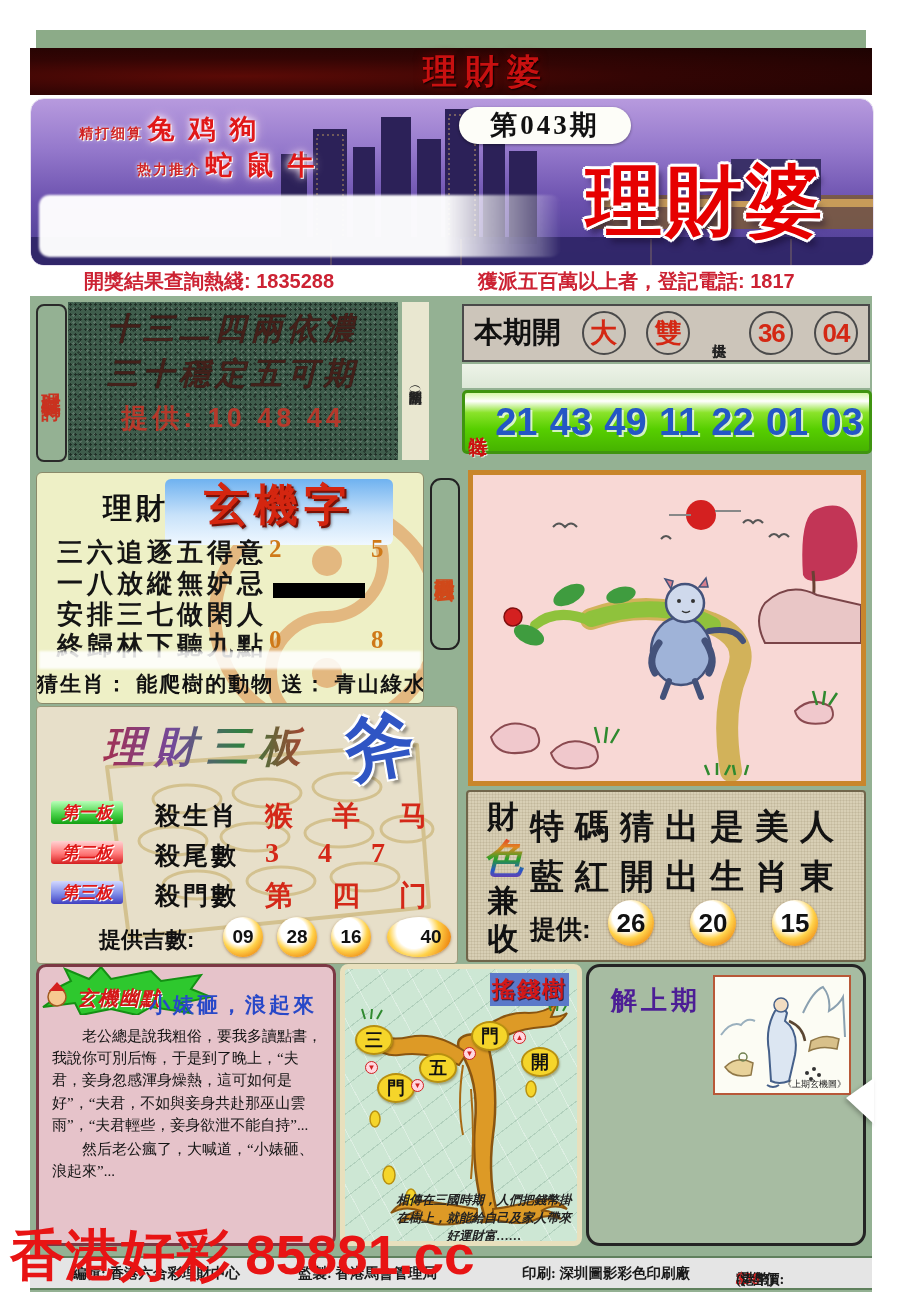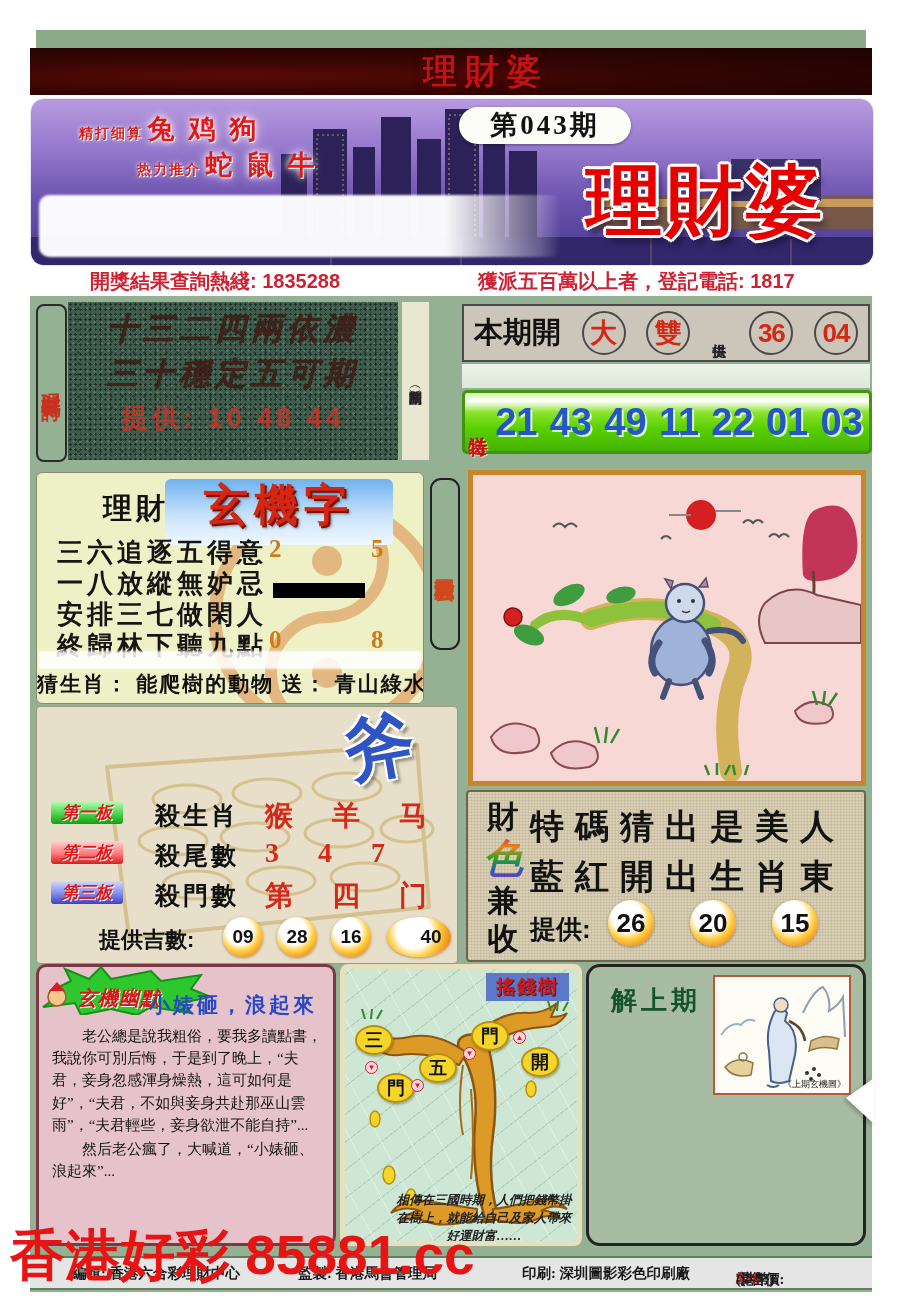--- a/index.html
+++ b/index.html
@@ -37,21 +37,21 @@
     letter-spacing:4px;color:#e60000;white-space:nowrap;
     text-shadow:-3px 0 0 #fff,3px 0 0 #fff,0 -3px 0 #fff,0 3px 0 #fff,
       -2px -2px 0 #fff,2px 2px 0 #fff,-2px 2px 0 #fff,2px -2px 0 #fff,
       5px 7px 6px rgba(20,10,40,.55);}
   .censor-box{left:8px;top:96px;width:522px;height:62px;border-radius:10px;
     background:linear-gradient(90deg,rgba(255,255,255,.97) 78%,rgba(255,255,255,.25) 96%,rgba(255,255,255,0));
     filter:blur(1px);}
 
   
   .hotline{top:268px;height:28px;font-weight:bold;font-size:20px;color:#cc2233;white-space:nowrap;}
-  .hotline.left{left:90px;}
+  .hotline.left{left:84px;}
   .hotline.right{left:478px;}
 
   
   .main{left:30px;top:296px;width:842px;height:996px;background:#94b193;}
 
   
   .poem-side{left:36px;top:304px;width:27px;height:154px;border:2px solid #2a2a2a;border-radius:8px;
     writing-mode:vertical-rl;text-orientation:upright;text-align:center;
     font-weight:bold;font-size:19px;color:#c93220;letter-spacing:2px;line-height:27px;}
   .poem-scratch{left:68px;top:302px;width:330px;height:158px;background-color:#3f5d4c;
@@ -186,38 +186,38 @@
   .humor-body{position:absolute;left:13px;top:58px;width:272px;
     font-family:"Liberation Serif","DejaVu Serif",serif;font-size:15px;color:#141414;
     line-height:1.48;}
   .humor-body p{margin:0 0 2px 0;text-indent:2em;}
 
   
   .tree-box{left:340px;top:964px;width:242px;height:282px;box-sizing:border-box;
     border:5px solid #e8e0bd;border-radius:8px;background-color:#cde7d4;
     background-image:repeating-linear-gradient(62deg,rgba(255,255,255,.35) 0 1px,transparent 1px 26px),
       repeating-linear-gradient(-38deg,rgba(150,185,165,.5) 0 1px,transparent 1px 22px);overflow:hidden;}
-  .tree-title{position:absolute;right:8px;top:4px;padding:1px 10px;background:#5b79c9;
-    font-family:"Liberation Serif",serif;font-weight:bold;font-size:19px;color:#d41818;
+  .tree-title{position:absolute;right:8px;top:4px;padding:1px 2px;background:#5b79c9;
+    font-family:"Liberation Serif",serif;font-weight:bold;font-size:23px;color:#d41818;
     letter-spacing:2px;text-shadow:1px 1px 0 #30244a;}
   .coin{position:absolute;width:38px;height:30px;border-radius:50%;background:#f5d52a;
     border:2px solid #b89010;box-sizing:border-box;text-align:center;line-height:26px;
     font-family:"Liberation Serif",serif;font-weight:bold;font-size:18px;color:#111;
     box-shadow:1px 2px 2px rgba(80,60,0,.35);}
   .coin-dot{position:absolute;width:13px;height:13px;border-radius:50%;background:#ffd7e0;
     border:1px solid #d02020;box-sizing:border-box;text-align:center;line-height:11px;
     font-size:8px;color:#d02020;font-weight:bold;}
   .tree-caption{position:absolute;left:48px;top:222px;width:182px;text-align:center;
     font-family:"Liberation Serif",serif;font-style:italic;font-weight:bold;font-size:12.5px;
     color:#222;line-height:1.45;}
 
   
   .last-box{left:586px;top:964px;width:280px;height:282px;box-sizing:border-box;
     border:3px solid #242424;border-radius:14px;background:#a7bca2;}
-  .last-title{position:absolute;left:22px;top:16px;font-weight:bold;font-size:26px;color:#14532d;
+  .last-title{position:absolute;left:22px;top:16px;font-weight:bold;font-size:26px;color:#4c1d95;
     letter-spacing:4px;}
   .last-pic{position:absolute;right:12px;top:8px;width:138px;height:120px;background:#fcfcf4;
     border:2px solid #b85838;box-sizing:border-box;}
   .last-pic-caption{position:absolute;right:3px;bottom:2px;font-size:9px;color:#222;
     font-family:"Liberation Serif",serif;}
   .page-curl{left:846px;top:1078px;width:0;height:0;
     border-top:20px solid transparent;border-bottom:26px solid transparent;
     border-right:28px solid #fff;filter:drop-shadow(-2px 2px 2px rgba(0,0,0,.25));}
 
   
@@ -397,20 +397,21 @@
         <ellipse cx="270" cy="50" rx="34" ry="14"></ellipse>
           <ellipse cx="96" cy="104" rx="34" ry="14"></ellipse>
         <ellipse cx="178" cy="100" rx="34" ry="14"></ellipse>
           <ellipse cx="262" cy="96" rx="34" ry="14"></ellipse>
         <ellipse cx="330" cy="92" rx="26" ry="13"></ellipse>
           <ellipse cx="120" cy="148" rx="34" ry="14"></ellipse>
         <ellipse cx="204" cy="144" rx="34" ry="14"></ellipse>
           <ellipse cx="288" cy="140" rx="34" ry="14"></ellipse>
       </g>
     </svg>
+    <div class="boards-title">理財三板</div>
     <div class="boards-axe">斧</div>
 
     <div class="board-row" style="top:92px;">
       <span class="board-badge badge-1">第一板</span>
       <span class="board-label">殺生肖</span>
       <span class="board-value">猴 羊 马</span>
     </div>
     <div class="board-row" style="top:132px;">
       <span class="board-badge badge-2">第二板</span>
       <span class="board-label">殺尾數</span>

